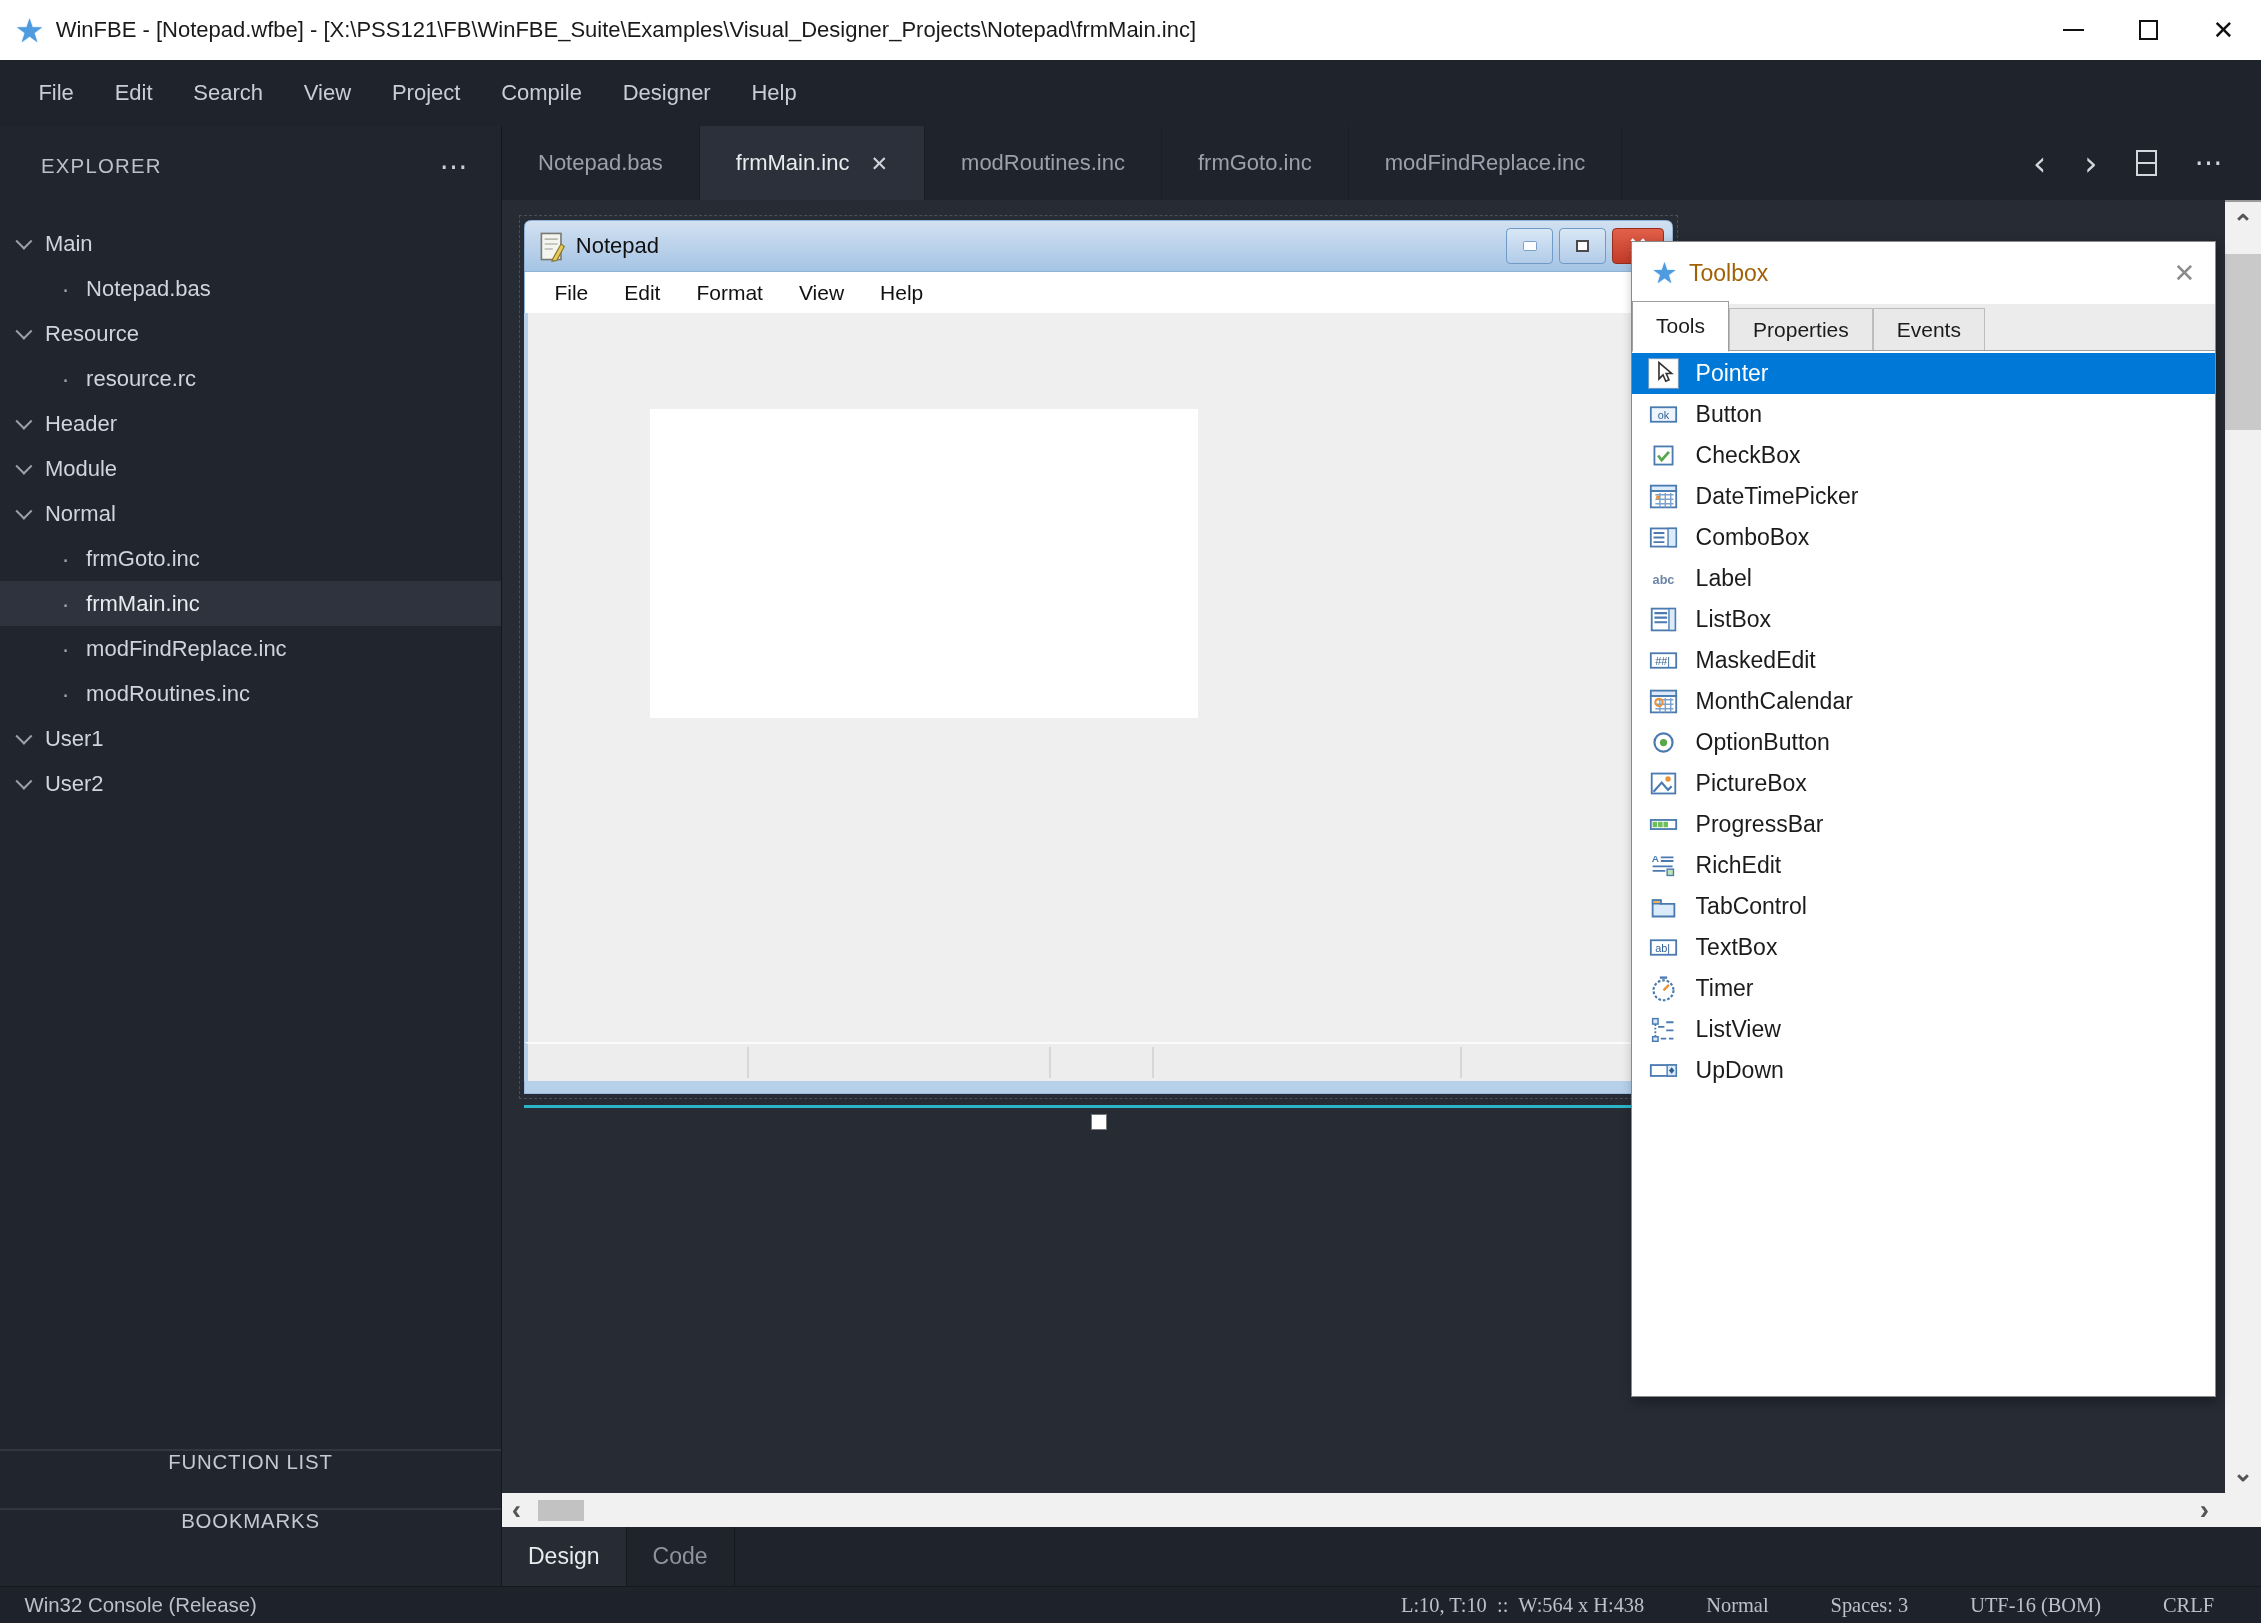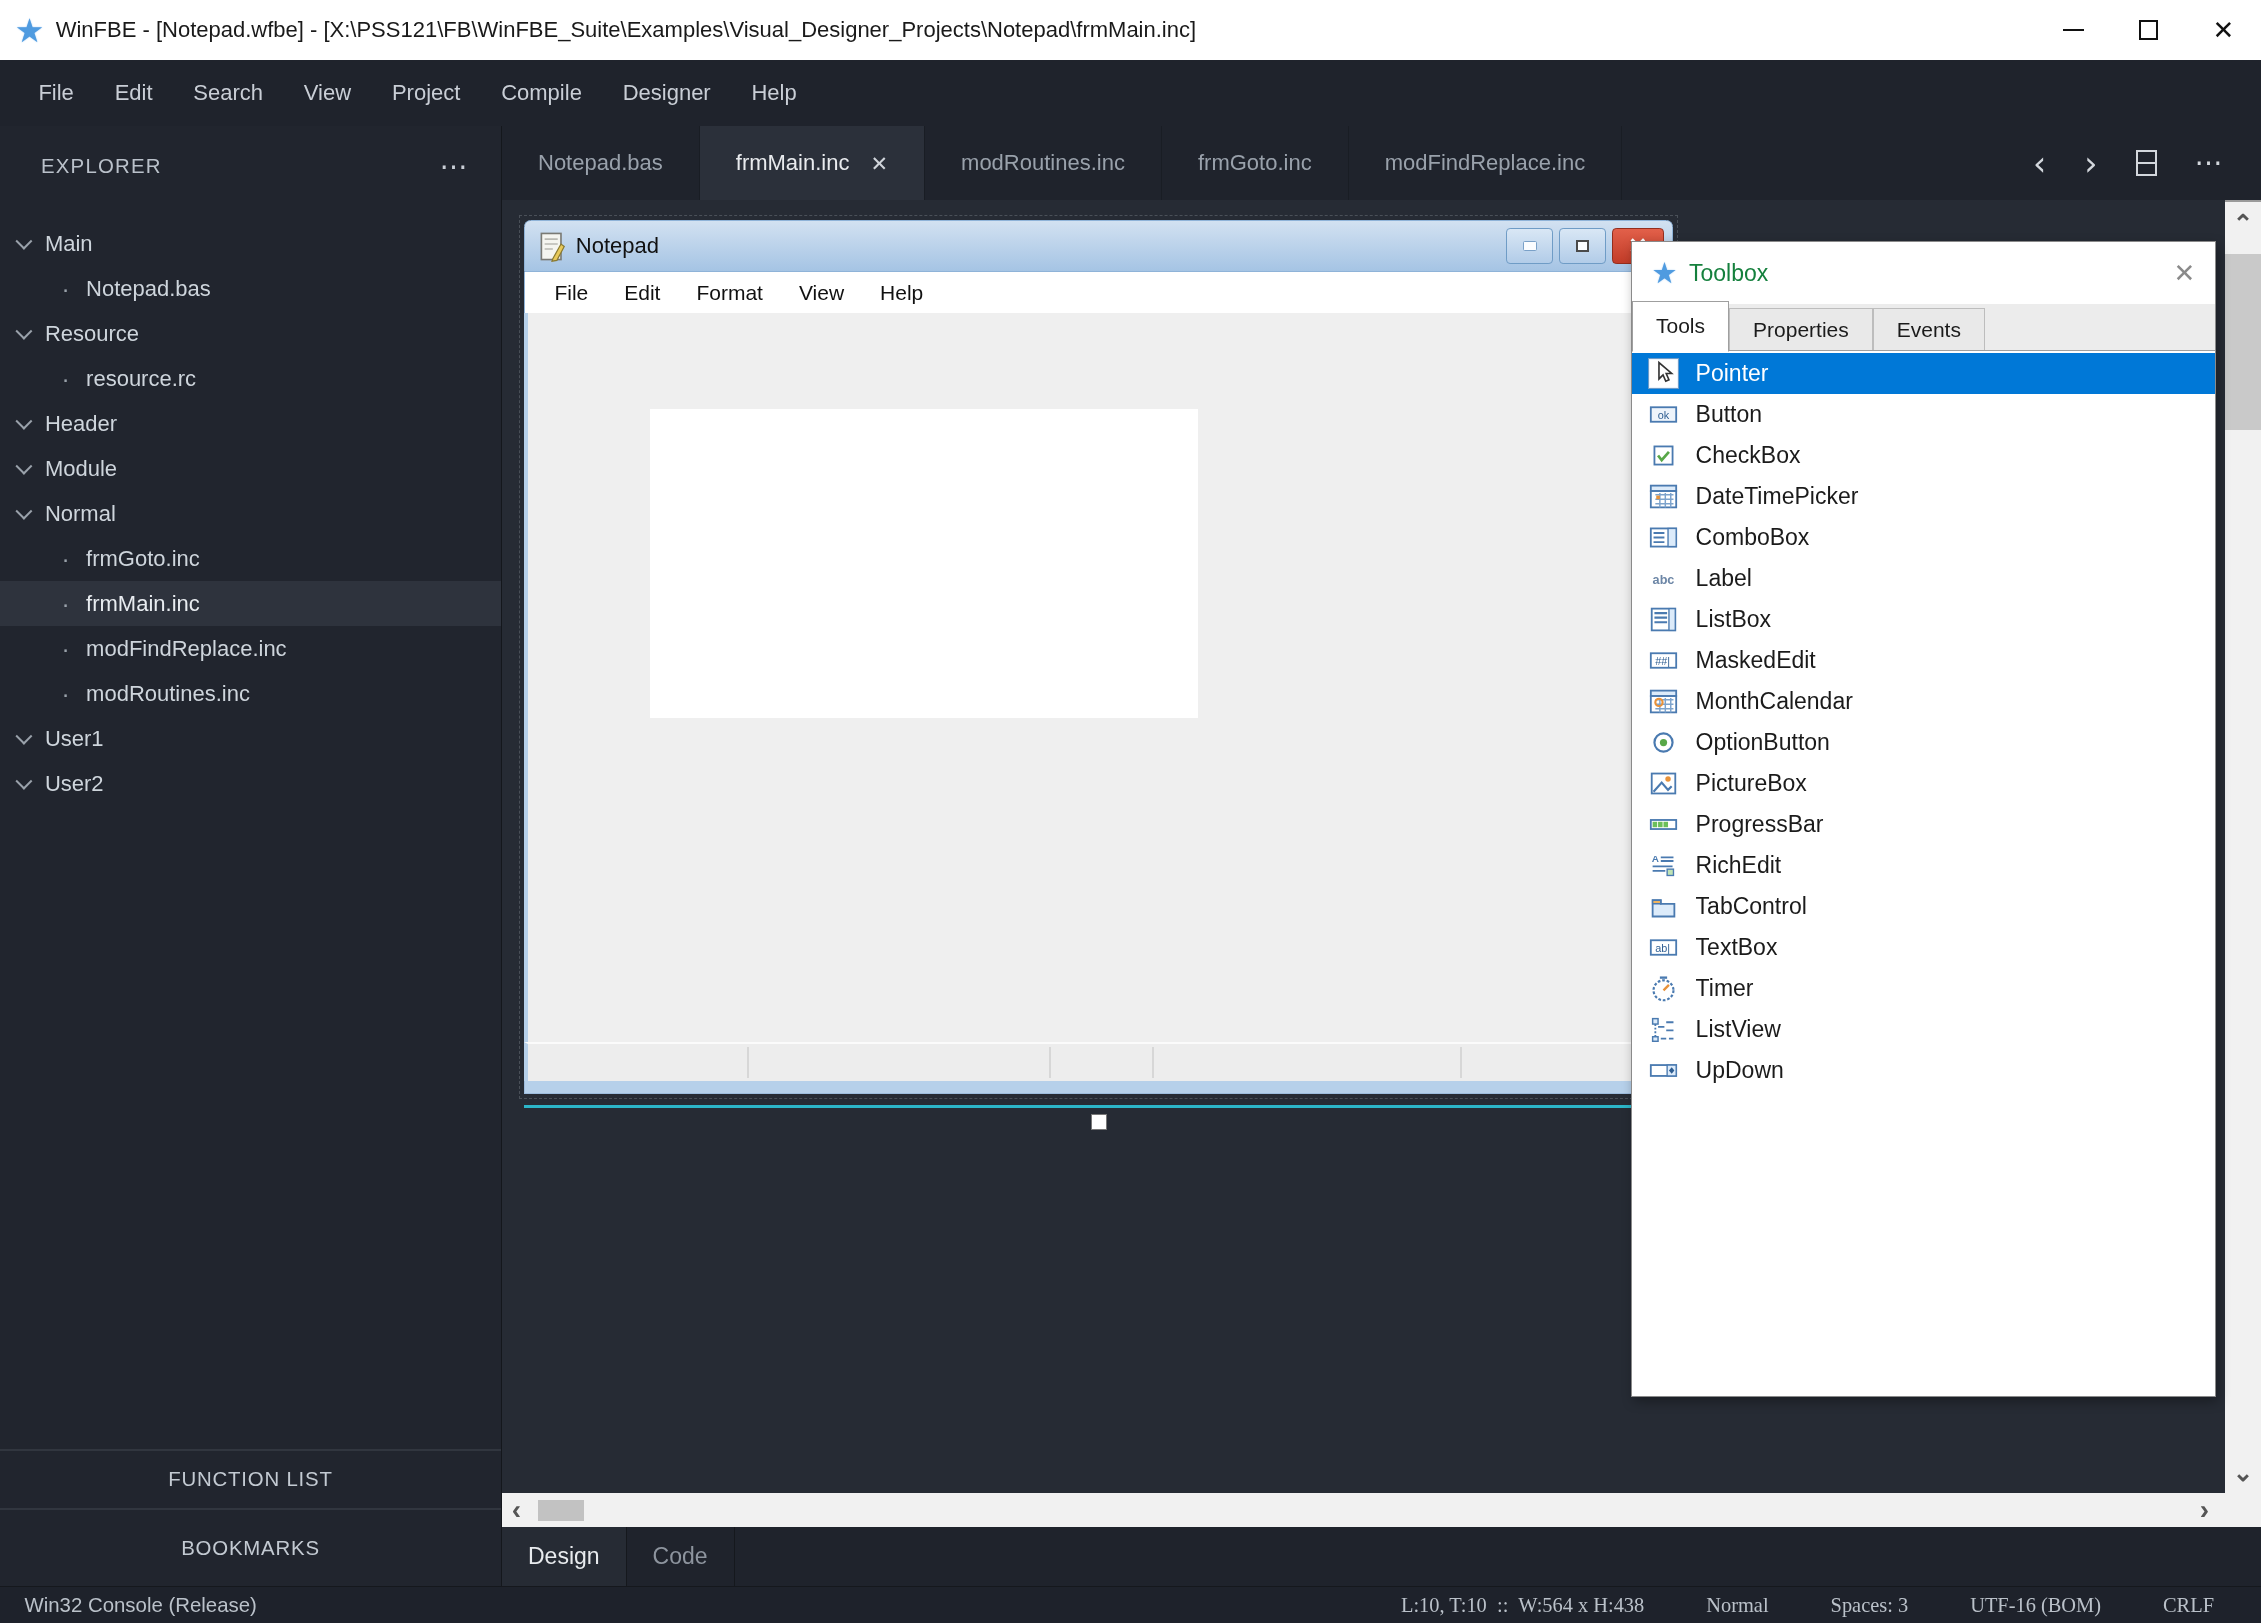--- a/index.html
+++ b/index.html
@@ -31,21 +31,21 @@
   .sidebar-title { color: #bac1ca; font-size: 20.4px; letter-spacing: 1.2px; }
   .sidebar-ellipsis { margin-left: auto; color: #c9ced6; font-size: 28px; letter-spacing: 2.5px; line-height: 1; }
   .tree { margin-top: 23px; flex: 1; overflow: hidden; }
   .tree-row { height: 45px; display: flex; align-items: center; color: #ced5dc; font-size: 22px; cursor: default; }
   .tree-row.selected { background: #2e333d; color: #e8ecf0; }
   .tree-row.lvl0 { padding-left: 16.3px; }
   .tree-row.lvl1 { padding-left: 60px; }
   .chev { width: 12.3px; height: 12.3px; border-right: 2.5px solid #9aa2ab; border-bottom: 2.5px solid #9aa2ab;
           transform: rotate(45deg) translateY(-2.5px); margin-right: 16.3px; flex: none; }
   .dot { color: #9aa2ab; font-size: 24.5px; width: 11.4px; margin-right: 14.7px; text-align: center; flex: none; }
-  .panel-bar { height: 59px; border-top: 2.5px solid #31363f; display: flex; align-items: center; justify-content: center;
+  .panel-bar { height: 59px; border-top: 2.5px solid #31363f; display: flex; align-items: flex-start; justify-content: center;
                color: #c3cad2; font-size: 20.4px; letter-spacing: 0.8px; flex: none; }
   .panel-bar.last { height: 78px; }
 
   
   .editor-col { flex: 1; display: flex; flex-direction: column; min-width: 0; }
   .tabbar { height: 74px; background: #1f232c; display: flex; align-items: stretch; flex: none; }
   .tab { display: flex; align-items: center; padding: 0 36px; font-size: 22px; color: #99a1ab; border-right: 1.6px solid #191d24; }
   .tab.active { background: #2b303a; color: #e9ebee; }
   .tab-close { margin-left: 21px; font-size: 21px; color: #d0d4da; line-height: 1; }
   .tab-spacer { flex: 1; }
@@ -85,21 +85,21 @@
   .teal-guide { position: absolute; left: 22px; top: 905px; width: 1149px; height: 2.5px; background: #2cb5c8; z-index: 1; }
   .resize-handle { position: absolute; left: 589px; top: 914px; width: 15.5px; height: 15.5px;
                    background: #ffffff; border: 0.8px solid #777; z-index: 1; }
 
   
   .toolbox { position: absolute; left: 1129px; top: 41px; width: 585px; height: 1156px; background: #ffffff;
              border: 1.6px solid #8a8a8a; box-shadow: 3.3px 4.9px 11.4px rgba(0,0,0,.35); z-index: 3;
              display: flex; flex-direction: column; }
   .tb-title { height: 62px; display: flex; align-items: center; padding: 0 19.6px; flex: none; }
   .tb-star { font-size: 29px; color: #4f9be0; margin-right: 11.4px; text-shadow: 0 0 1.6px #9cc6ef; line-height: 1; }
-  .tb-title-text { font-size: 23px; color: #15803d; }
+  .tb-title-text { font-size: 23px; color: #a16207; }
   .tb-close { margin-left: auto; font-size: 26px; color: #8a8a8a; line-height: 1; }
   .tb-tabs { height: 47px; background: #ececec; border-bottom: 1.6px solid #9f9f9f; display: flex; align-items: flex-end; flex: none; }
   .tb-tab { font-size: 21px; color: #1b1b1b; padding: 0 23px; display: flex; align-items: center; }
   .tb-tab.active { background: #ffffff; border: 1.6px solid #9f9f9f; border-bottom: 1.6px solid #ffffff;
                    height: 51px; margin-bottom: -1.6px; position: relative; }
   .tb-tab.plain { height: 42px; border: 0.8px solid #bdbdbd; border-bottom: none; background: #e9e9e9; }
   .tb-list { flex: 1; overflow: hidden; padding-top: 1.6px; }
   .tool-row { height: 41px; display: flex; align-items: center; font-size: 23px; color: #1b1b1b; }
   .tool-row.selected { background: #0078d7; color: #ffffff; }
   .tool-icon { width: 31px; height: 31px; margin: 0 16.3px 0 16.3px; flex: none; display: flex; align-items: center; justify-content: center; }

